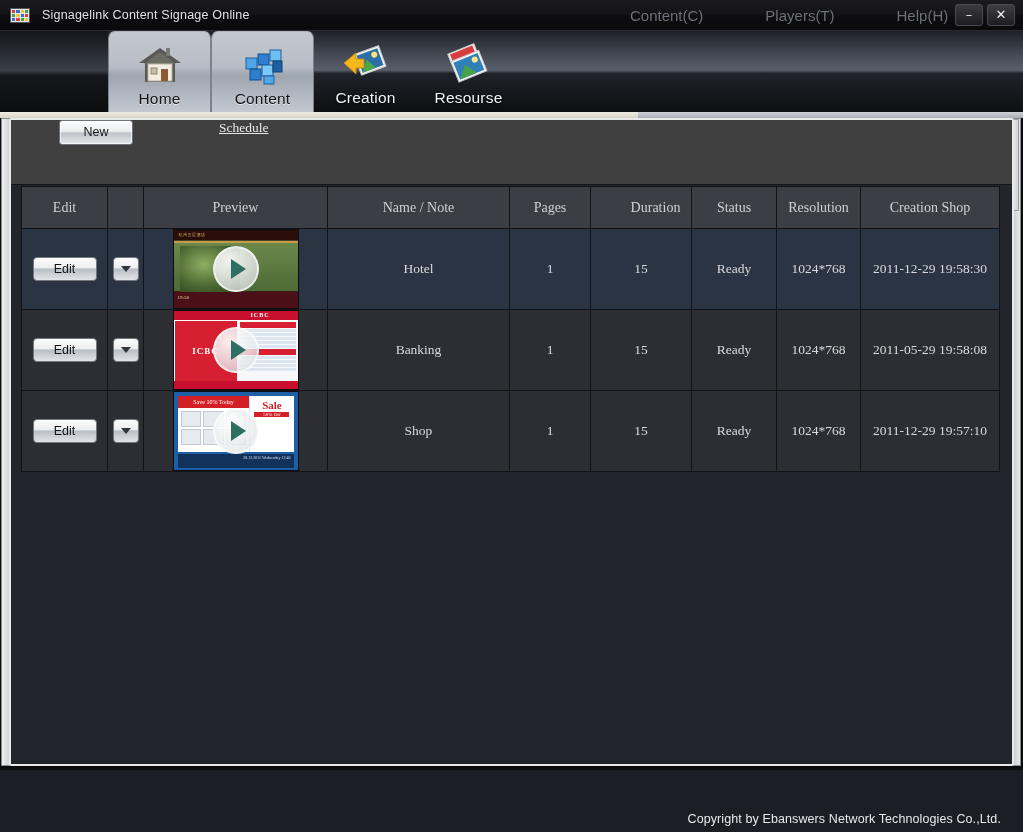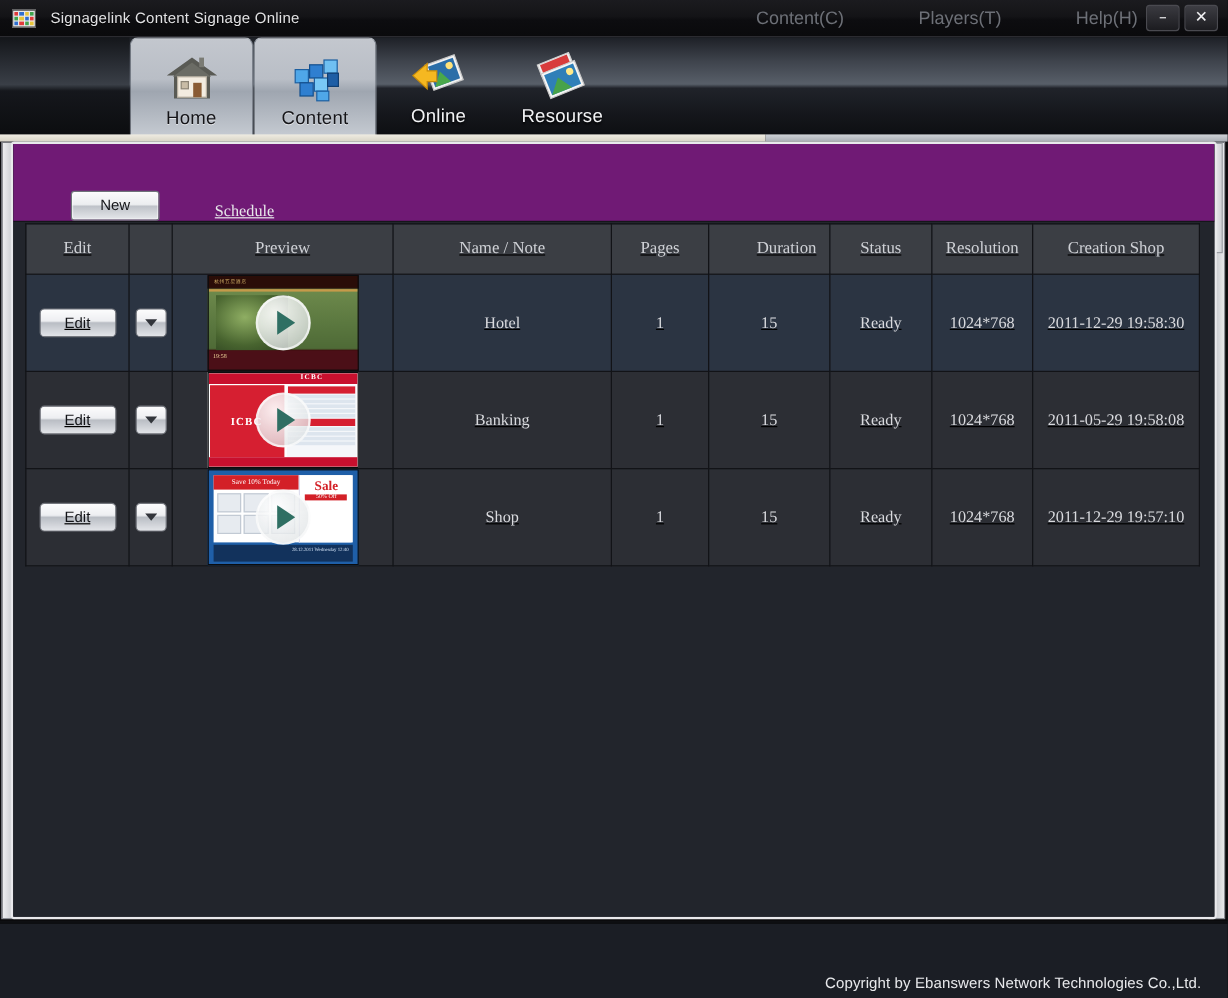--- a/index.html
+++ b/index.html
@@ -87,43 +87,43 @@
   .panel-outer {
     position: absolute; top: 118px; left: 9px; width: 1005px; height: 648px;
     background: #22252c;
     border: 2px solid #e9e9ec;
     border-radius: 3px;
   }
   .panel-inner { position: absolute; inset: 0; background: #22252c; overflow: hidden; }
 
   .toolbar {
     position: absolute; top: 0; left: 0; width: 100%; height: 65px;
-    background: #701a75;
+    background: #404040;
     border-bottom: 1px solid #15161a;
-    display: flex; align-items: flex-end;
+    display: flex; align-items: flex-start; gap: 40px;
   }
   .btn-new {
     margin-left: 48px; width: 74px; height: 25px;
     border: 1px solid #6f737a; border-radius: 3px;
     background: linear-gradient(to bottom,#fbfbfc 0%,#eceef0 45%,#bfc3c9 52%,#e6e8eb 100%);
     color: #15161a; font-size: 12.5px; text-align: center; line-height: 23px;
     box-shadow: inset 0 0 0 1px rgba(255,255,255,.6);
     cursor: pointer;
   }
   .link-schedule {
     margin-left: 46px; color: #e7e8ea; font-size: 13.5px;
     text-decoration: underline; cursor: pointer;
     font-family: "Liberation Serif", serif;
   }
 
   
   .table-wrap {
     position: absolute; top: 66px; left: 10px; right: 12px; bottom: 0;
   }
-  table.grid { border-collapse: collapse; width: 100%; table-layout: fixed; text-decoration: underline; }
+  table.grid { border-collapse: collapse; width: 100%; table-layout: fixed; }
   table.grid th, table.grid td {
     border: 1px solid #121317;
     font-family: "Liberation Serif", serif;
     text-align: center; color: #d9dade; font-size: 13.5px;
   }
   table.grid th {
     height: 42px; background: #3b3e44; color: #cfd1d6; font-weight: normal;
     font-size: 14px;
   }
   table.grid td { height: 80px; }
@@ -306,21 +306,21 @@
         <svg width="48" height="42" viewBox="0 0 48 42">
           <g transform="rotate(-20 24 21)">
             <rect x="16" y="8" width="26" height="22" fill="#f2f2f2" stroke="#c8c8c8"></rect>
             <rect x="18" y="10" width="22" height="18" fill="#2b6ea8"></rect>
             <polygon points="18,28 26,17 32,28" fill="#4aa84a"></polygon>
             <circle cx="35" cy="15" r="3" fill="#ffe27a"></circle>
           </g>
           <polygon points="2,20 14,10 14,16 22,16 22,25 14,25 14,31" fill="#f5b821" stroke="#c98c09"></polygon>
         </svg>
       </div>
-      <div class="tlabel">Online</div>
+      <div class="tlabel">Creation</div>
     </div>
 
 
     <div class="tab dark">
       <div class="ticon">
         <svg width="48" height="42" viewBox="0 0 48 42">
           <g transform="rotate(-22 24 21)">
             <rect x="8" y="4" width="28" height="10" fill="#f0f0f0" stroke="#cfcfcf"></rect>
             <rect x="10" y="5" width="24" height="7" fill="#d83c3c"></rect>
             <rect x="8" y="12" width="30" height="22" fill="#f6f6f6" stroke="#c9c9c9"></rect>

